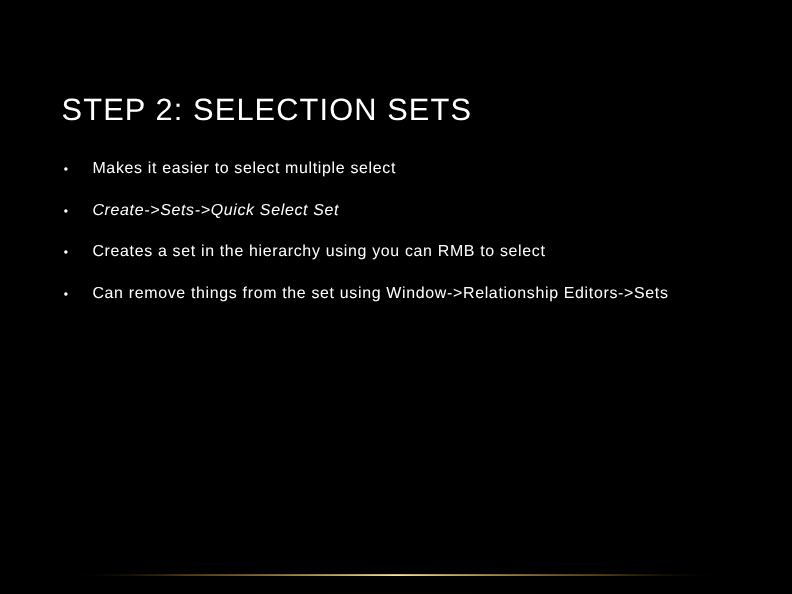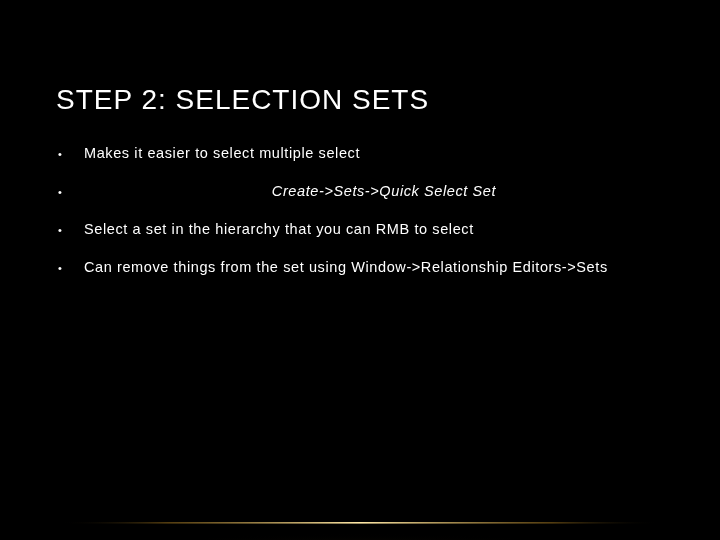--- a/index.html
+++ b/index.html
@@ -40,21 +40,21 @@
     width: 28px;
     flex: 0 0 28px;
     font-size: 11px;
     line-height: 20px;
     text-align: left;
     padding-left: 2px;
   }
   .bullet-text {
     flex: 1 1 auto;
   }
-  .italic { font-style: italic; text-align: center; }
+  .italic { font-style: italic; }
   .glow {
     position: absolute;
     left: 0;
     bottom: 0;
     width: 720px;
     height: 46px;
     pointer-events: none;
   }
 </style>
 </head>
@@ -66,21 +66,21 @@
     <li>
       <span class="bullet-marker">•</span>
       <span class="bullet-text">Makes it easier to select multiple select</span>
     </li>
     <li>
       <span class="bullet-marker">•</span>
       <span class="bullet-text italic">Create-&gt;Sets-&gt;Quick Select Set</span>
     </li>
     <li>
       <span class="bullet-marker">•</span>
-      <span class="bullet-text">Select a set in the hierarchy that you can RMB to select</span>
+      <span class="bullet-text">Creates a set in the hierarchy using you can RMB to select</span>
     </li>
     <li>
       <span class="bullet-marker">•</span>
       <span class="bullet-text">Can remove things from the set using Window-&gt;Relationship Editors-&gt;Sets</span>
     </li>
   </ul>
 
   <svg class="glow" viewBox="0 0 720 46" preserveAspectRatio="none">
     <defs>
       <radialGradient id="g1" cx="50%" cy="100%" r="60%">

